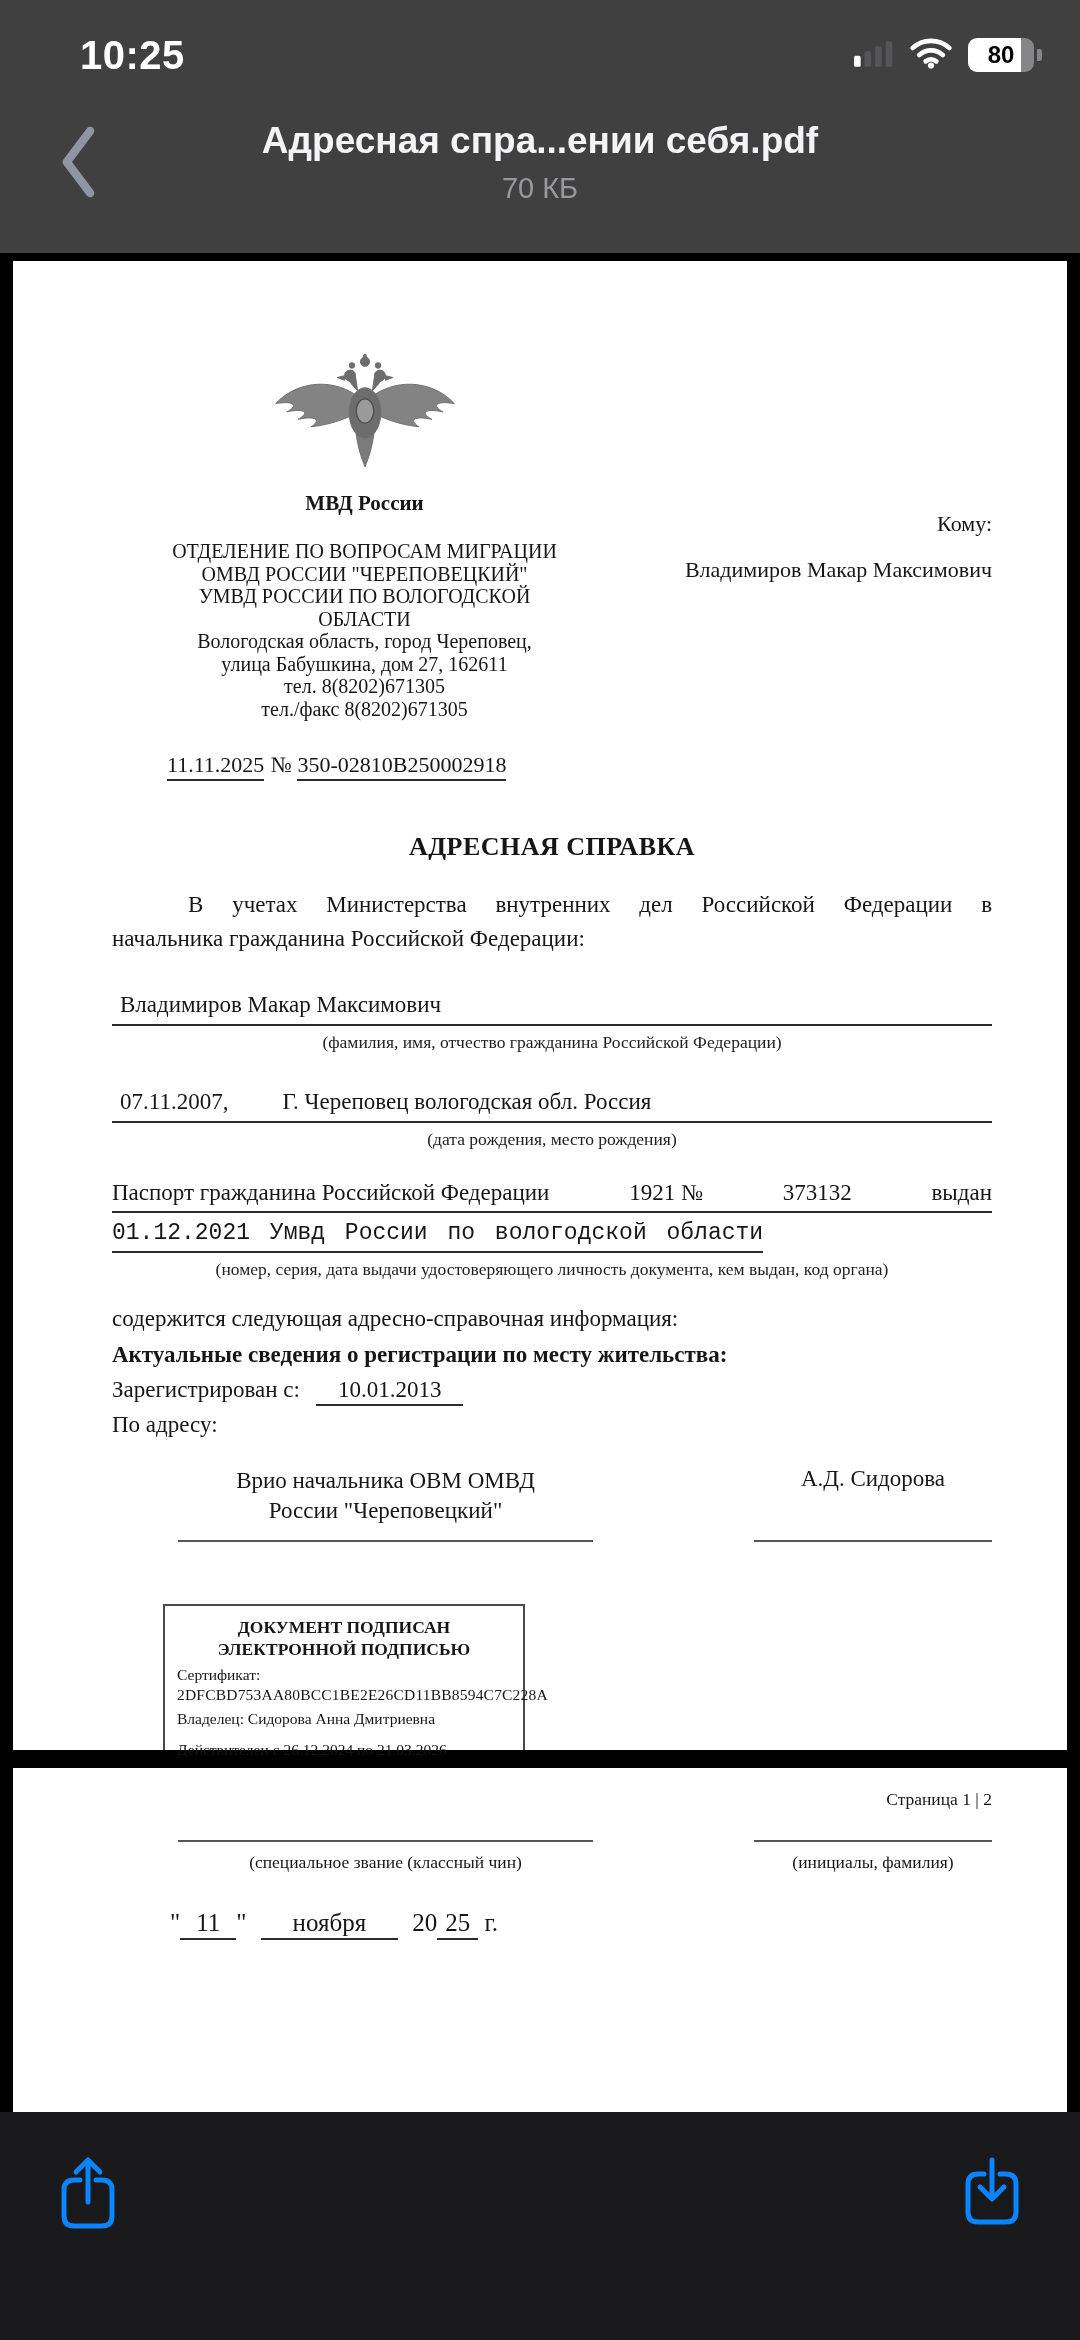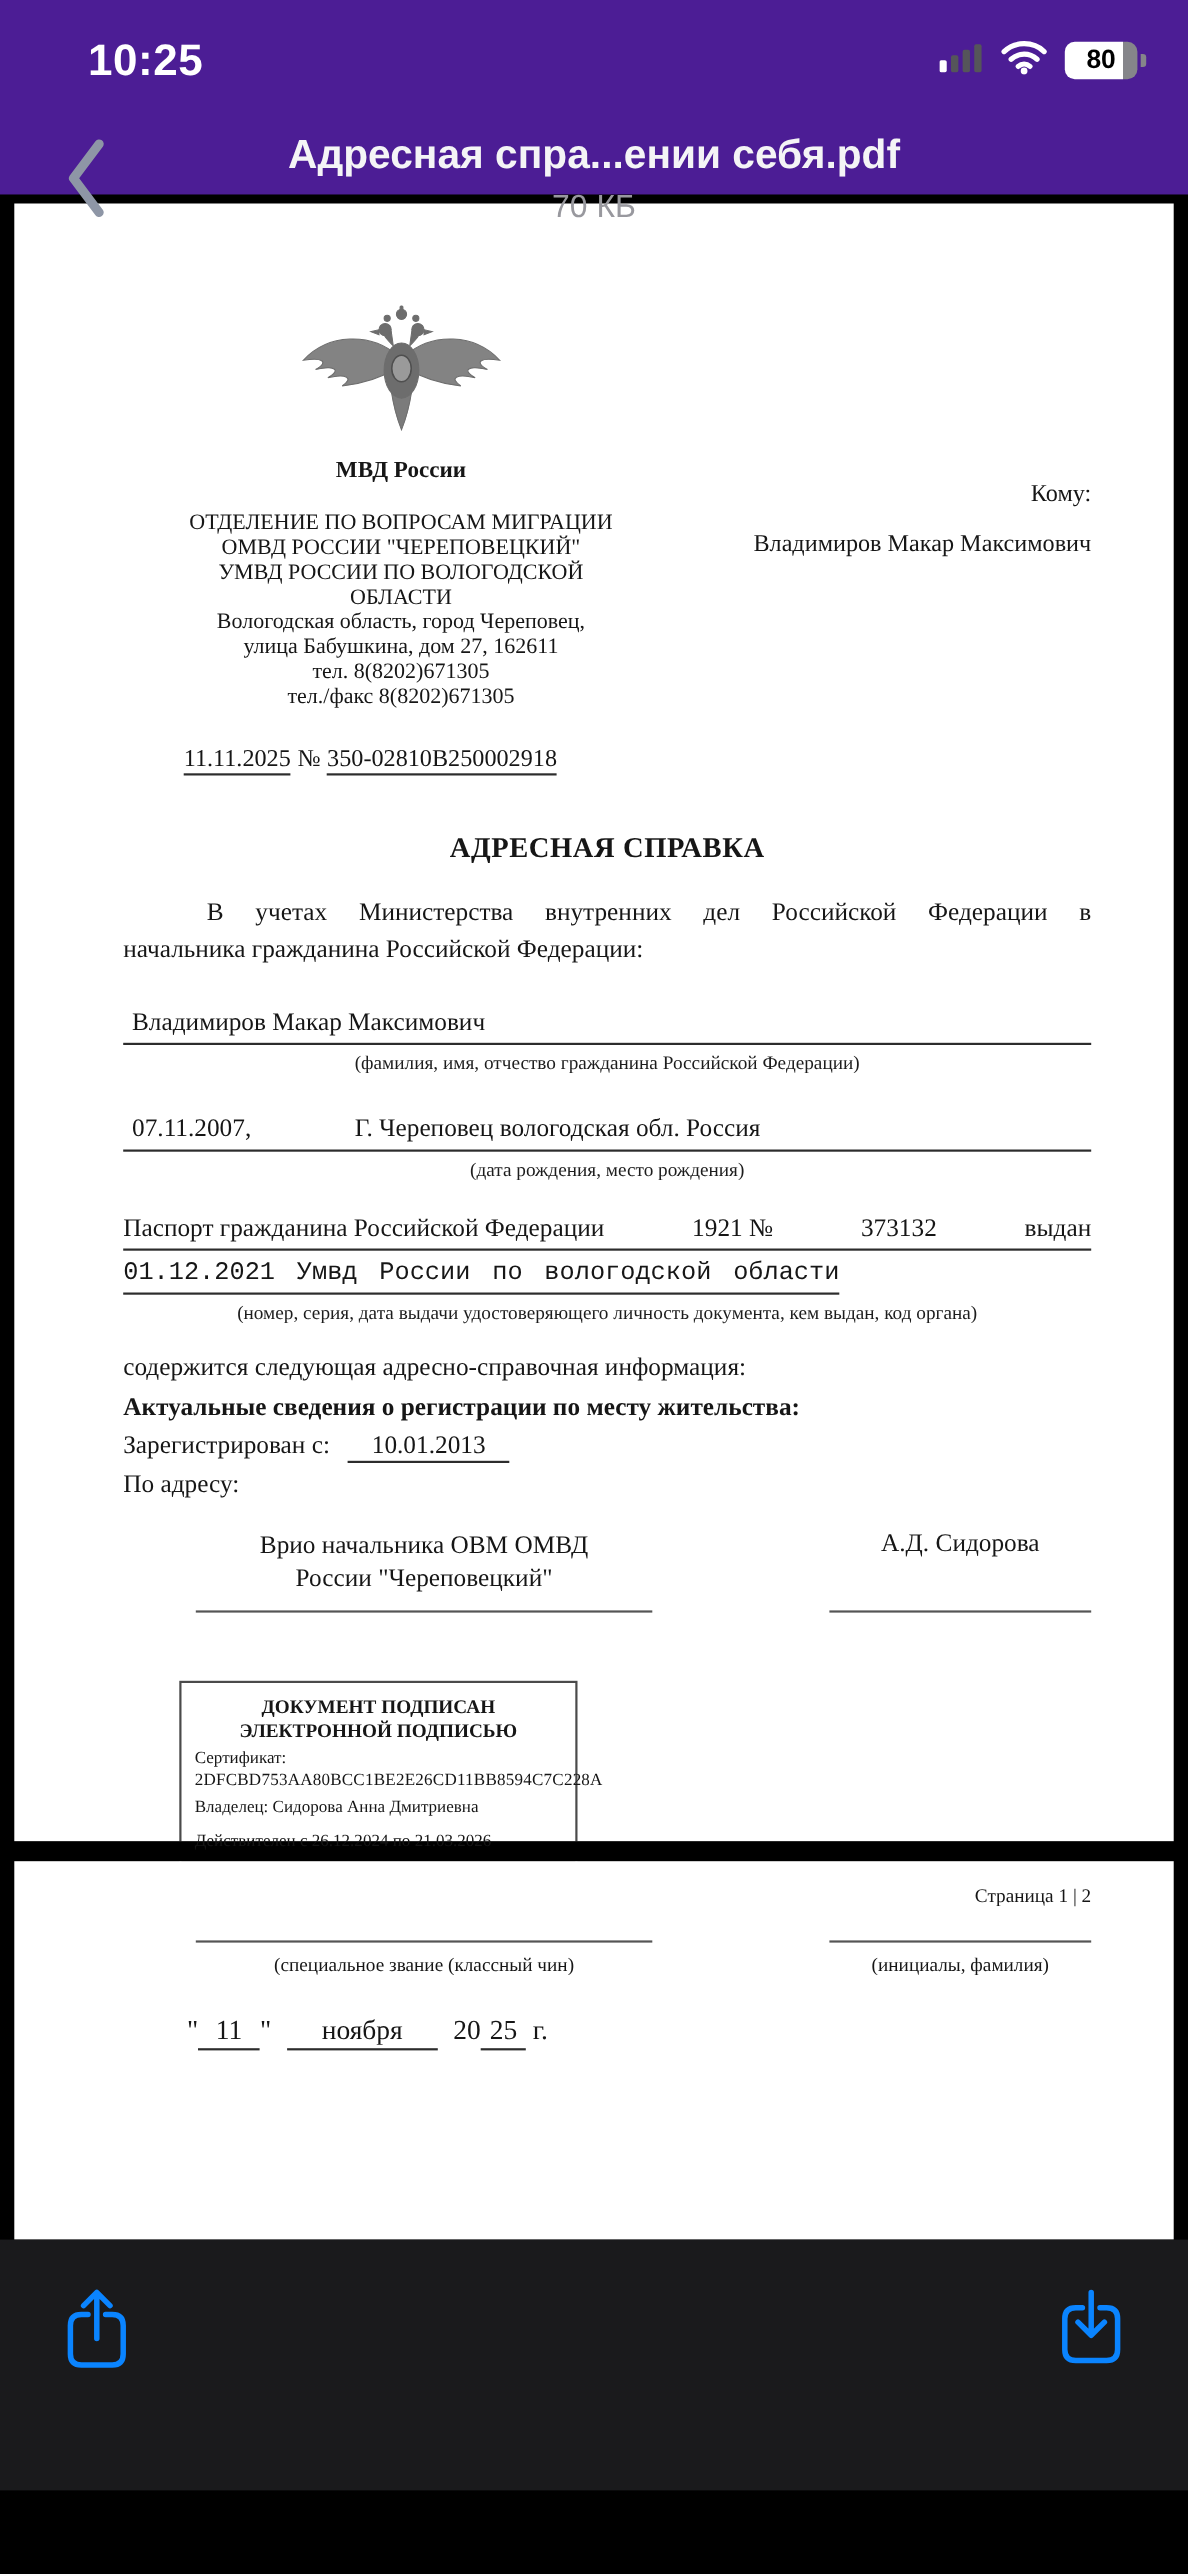--- a/index.html
+++ b/index.html
@@ -1,19 +1,19 @@
 <!DOCTYPE html>
 <html><head>
 <meta charset="utf-8">
 <style>
   html,body{margin:0;padding:0;background:#000;}
   .screen{width:1080px;height:2340px;background:#000;position:relative;overflow:hidden;
           font-family:"Liberation Sans",sans-serif;}
   
-  .chrome{height:177px;background:#4c1d95;}
+  .chrome{height:253px;background:#404040;}
   .status-bar{display:flex;justify-content:space-between;align-items:center;
               padding:20px 46px 0 80px;height:70px;}
   .time{color:#fff;font-size:40px;font-weight:700;letter-spacing:.5px;}
   .status-icons{display:flex;align-items:center;gap:16px;}
   .battery{position:relative;width:66px;height:34px;border-radius:9px;
            background:linear-gradient(90deg,#ffffff 0 80%,#85858a 80%);
            display:flex;align-items:center;justify-content:center;}
   .battery span{color:#000;font-size:24px;font-weight:700;}
   .battery::after{content:"";position:absolute;right:-8px;top:11px;width:5px;height:12px;
                   background:#85858a;border-radius:0 3px 3px 0;}
@@ -36,21 +36,21 @@
   .right-col{flex:1;text-align:right;padding-top:158px;font-size:22px;}
   .recipient-name{margin-top:20px;}
   .doc-row{margin:32px 0 0 55px;font-size:22px;white-space:nowrap;}
   .doc-row .nosign{margin:0 6px;}
   .doc-title{text-align:center;font-weight:700;font-size:26px;margin-top:54px;letter-spacing:.5px;}
   .intro{margin-top:26px;font-size:23px;line-height:34px;}
   .intro .l1{text-indent:76px;text-align:justify;text-align-last:justify;}
   .field{margin-top:36px;}
   .line-full{border-bottom:2px solid #2c2c2c;padding:0 0 6px 8px;font-size:23px;white-space:nowrap;}
   .caption{text-align:center;font-size:17.5px;margin-top:6px;color:#1d1d1d;}
-  .birth-date{margin-right:94px;}
+  .birth-date{margin-right:54px;}
   .passport{margin-top:30px;font-size:23px;}
   .pass-l1{display:flex;justify-content:space-between;border-bottom:2px solid #2c2c2c;
            padding-bottom:5px;}
   .pass-l2{display:inline-block;border-bottom:2px solid #2c2c2c;padding-bottom:5px;margin-top:7px;
            word-spacing:6px;font-family:Liberation Mono, monospace;}
   .contains{font-size:23px;margin-top:26px;}
   .res-heading{font-weight:700;font-size:23px;margin-top:10px;font-family:"Liberation Serif",serif;}
   .res-line{font-size:23px;margin-top:9px;}
   .reg-date{border-bottom:2px solid #2c2c2c;padding:0 22px 2px 22px;margin-left:16px;}
   .addr-row{display:flex;font-size:23px;margin-top:9px;}

